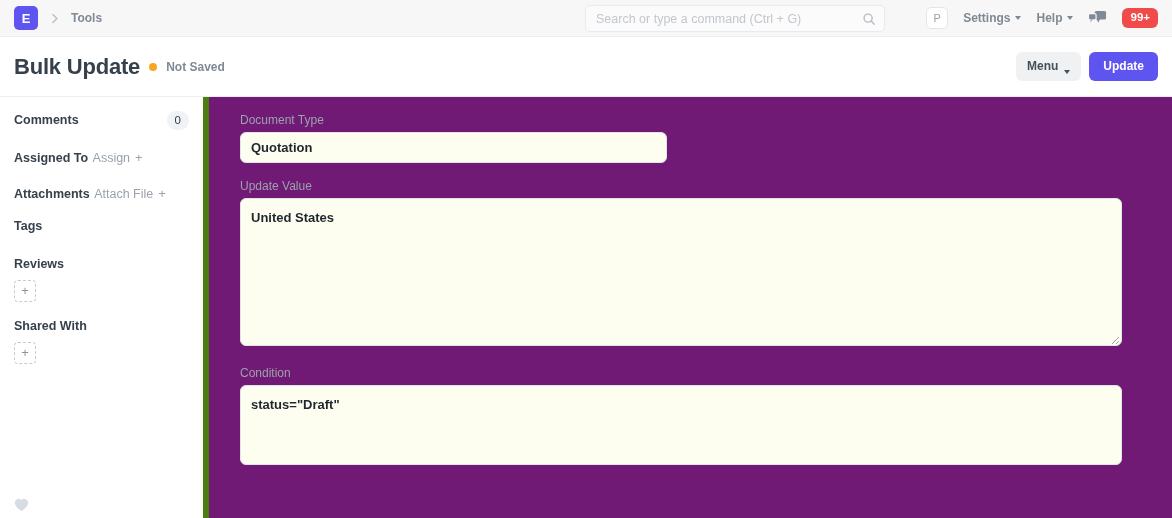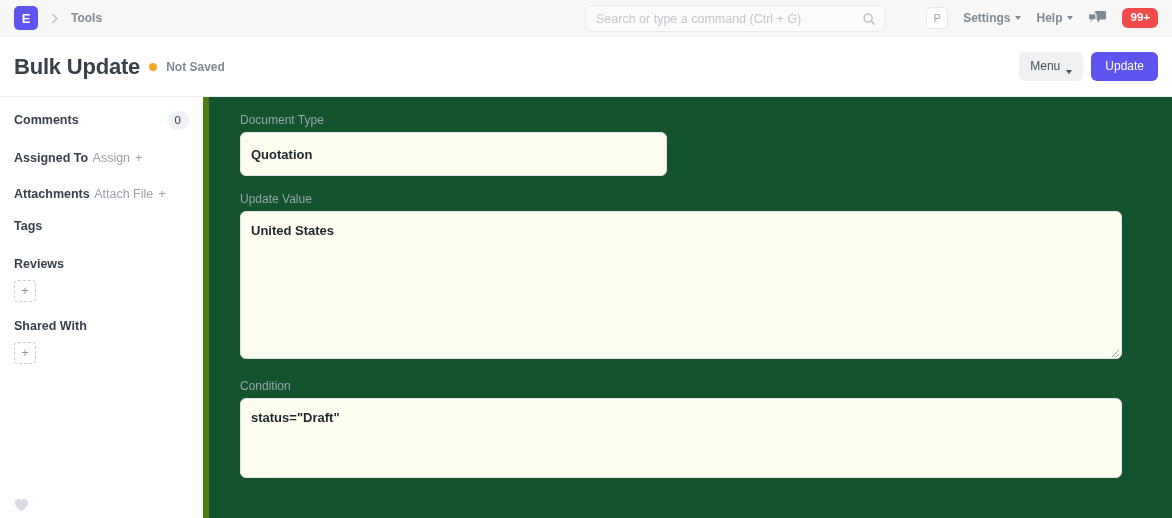--- a/index.html
+++ b/index.html
@@ -188,21 +188,21 @@
 
   .head-actions {
     margin-left: auto;
     display: flex;
     align-items: center;
     gap: 8px;
   }
 
   .btn {
     font-size: 12px;
-    font-weight: normal;
+    font-weight: bold;
     border-radius: 6px;
     padding: 7px 11px;
     line-height: 1.2;
     cursor: pointer;
     border: none;
     display: flex;
     align-items: flex-end;
     gap: 6px;
     font-family: inherit;
   }
@@ -294,21 +294,21 @@
     cursor: pointer;
     display: flex;
   }
   .heart-ico svg { display: block; }
 
   
   .main {
     flex: 1;
     padding: 16px 30px 0 31px;
     overflow: hidden;
-    background: #14532d;
+    background: #701a75;
   }
 
   .form-group { margin-bottom: 16px; }
 
   .form-label {
     font-size: 12px;
     color: #9aa2ab;
     margin-bottom: 5px;
     display: block;
   }
@@ -319,21 +319,21 @@
     border-radius: 6px;
     font-family: inherit;
     font-size: 13px;
     font-weight: bold;
     color: #1f272e;
     padding: 7px 10px;
     display: block;
     outline: none;
   }
 
-  .ctrl-sm { width: 427px; height: 44px; line-height: 16px; }
+  .ctrl-sm { width: 427px; height: 31px; line-height: 16px; }
 
   .ctrl-area {
     width: 882px;
     resize: none;
     overflow: hidden;
     line-height: 19px;
     padding-top: 9px;
     position: relative;
   }
 

